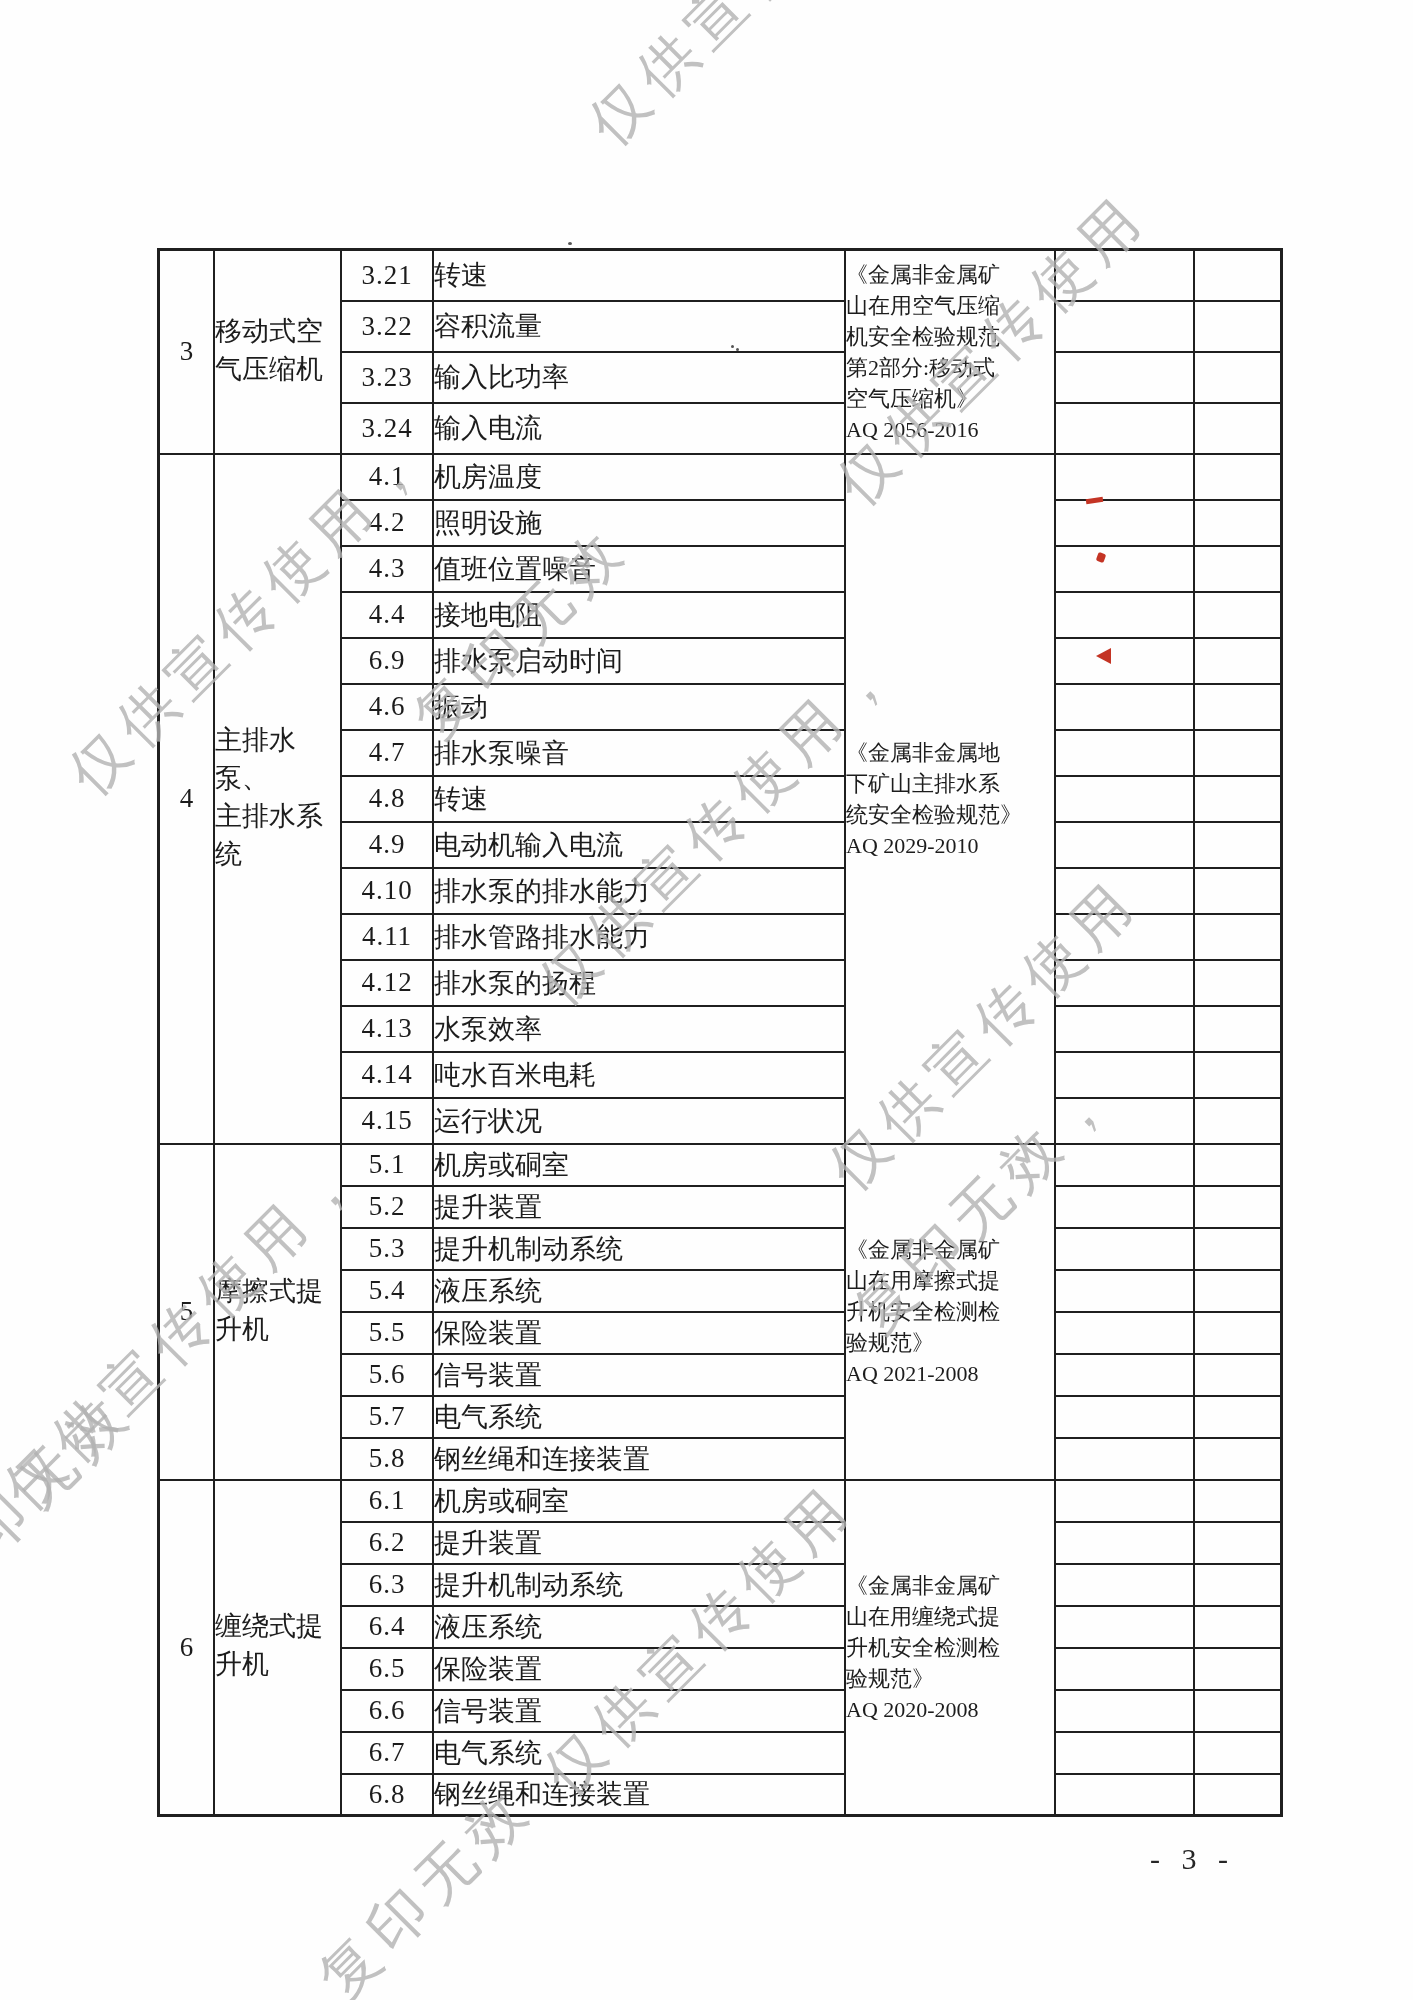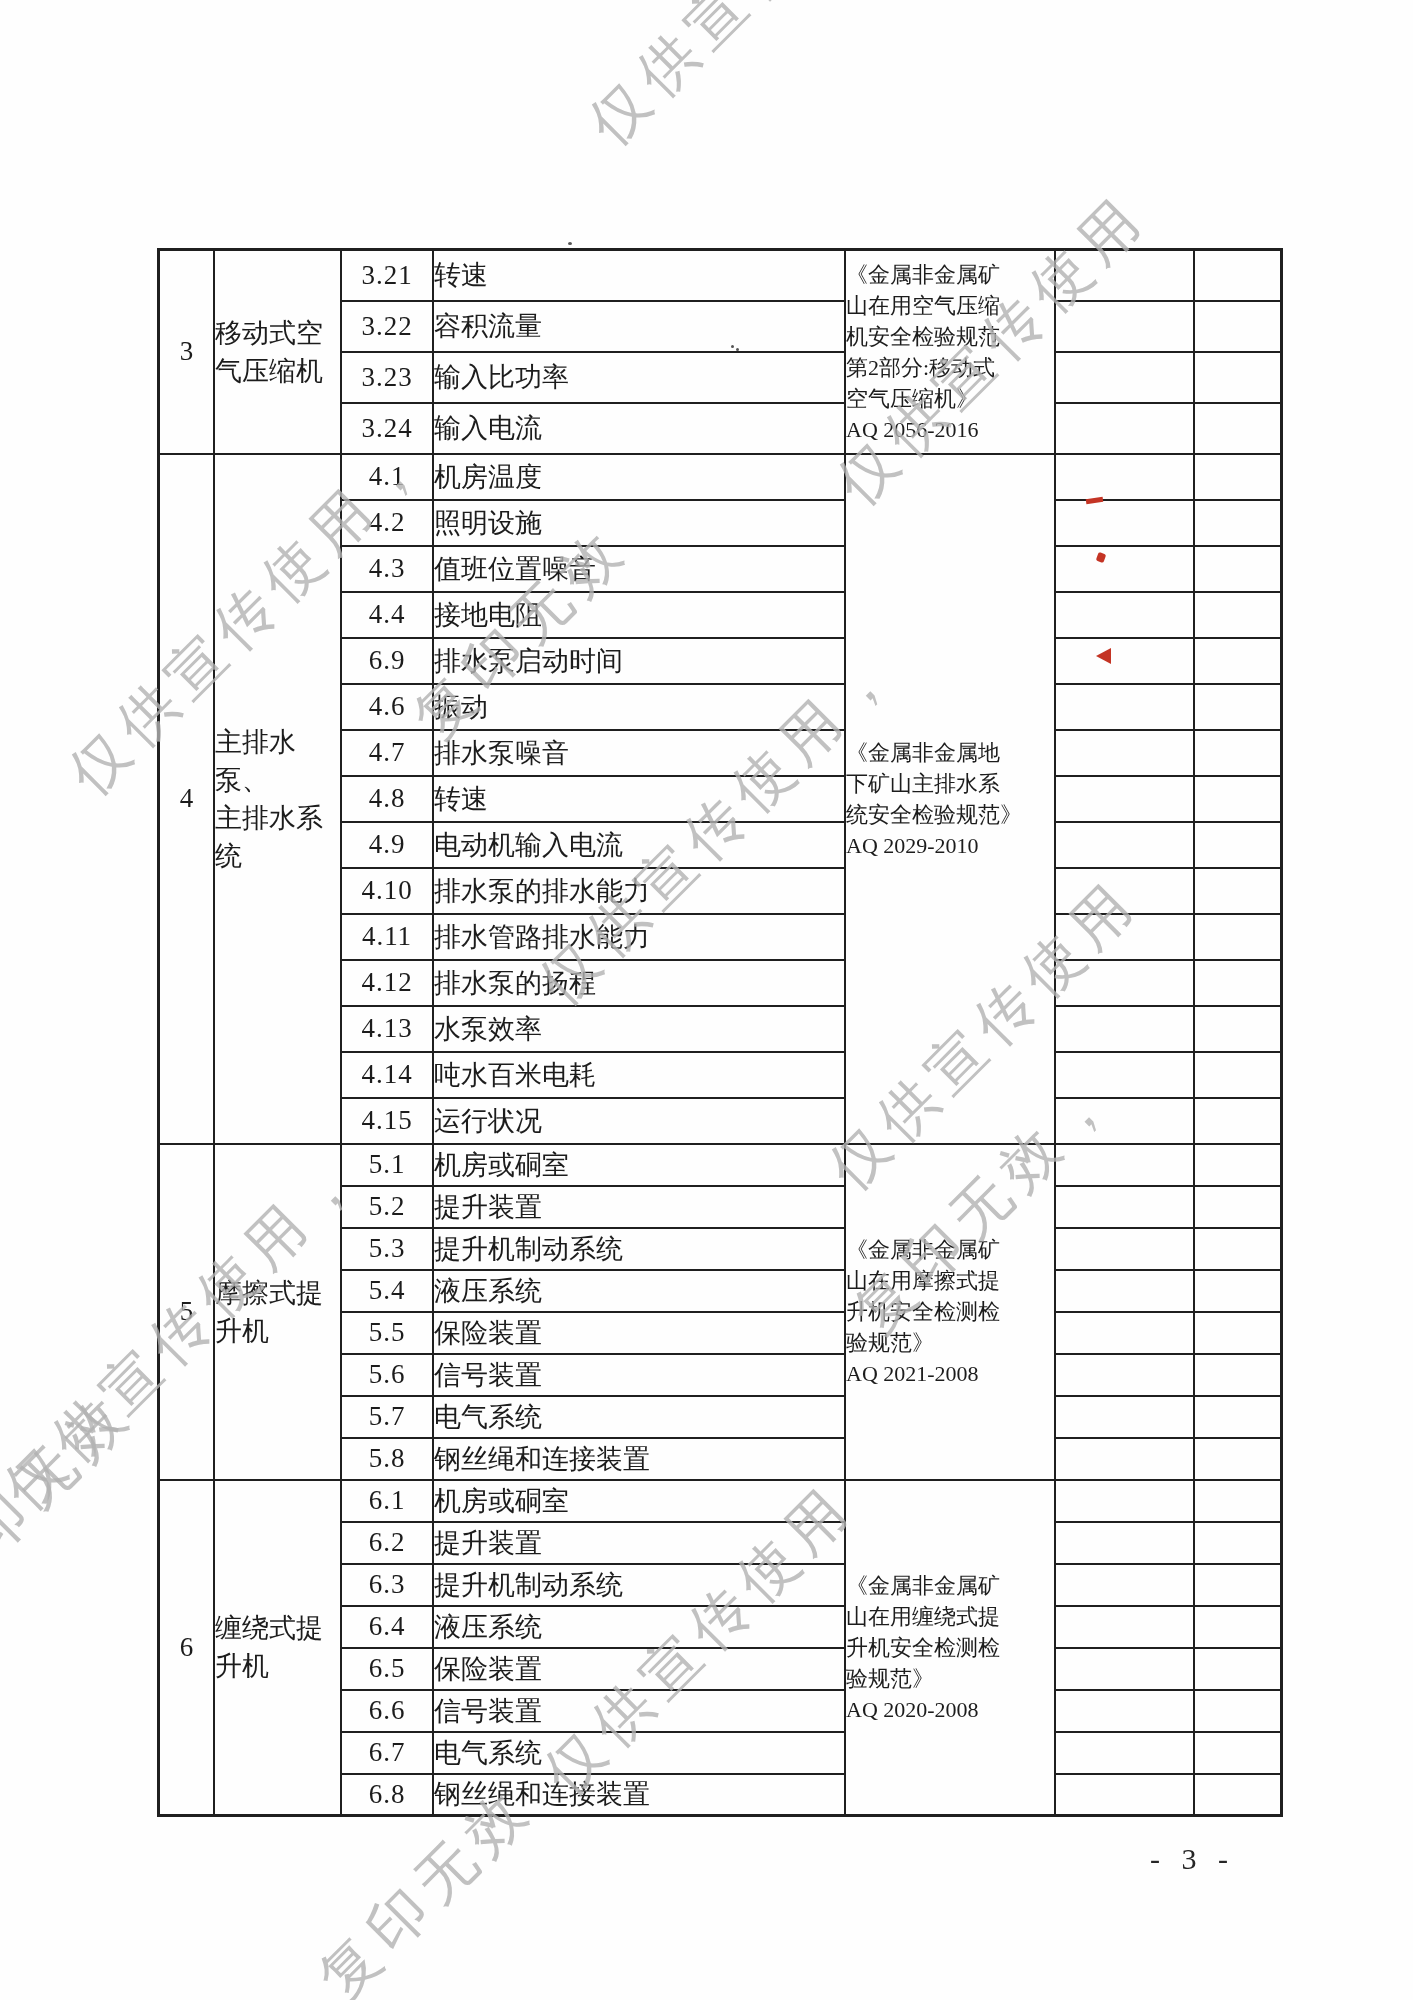--- a/index.html
+++ b/index.html
@@ -15,21 +15,21 @@
     border-collapse:collapse;table-layout:fixed;
     border:3px solid #1f1f1f;
   }
   table.insp td{
     border:2px solid #1f1f1f;
     vertical-align:middle;
     overflow:visible;
     padding:0;
   }
   td.c-no{width:53px;text-align:center;font-size:27px;}
-  td.c-equip{width:125px;font-size:27px;line-height:38px;padding:0 5px;white-space:pre-line;}
+  td.c-equip{width:125px;font-size:27px;line-height:38px;padding:0 5px;white-space:pre-line;font-family:Liberation Mono, monospace;}
   td.c-code{width:90px;text-align:center;font-size:27px;letter-spacing:1px;}
   td.c-name{width:410px;font-size:27px;padding-left:12px;}
   td.c-std{width:208px;font-size:22px;line-height:31px;padding:0 2px 0 4px;white-space:pre-line;}
   td.c-b1{width:137px;}
   td.c-b2{width:85px;}
   
   .wm-layer{position:absolute;left:0;top:0;width:100%;height:100%;pointer-events:none;}
   .wm{
     position:absolute;
     font-size:58px;letter-spacing:10px;white-space:nowrap;

